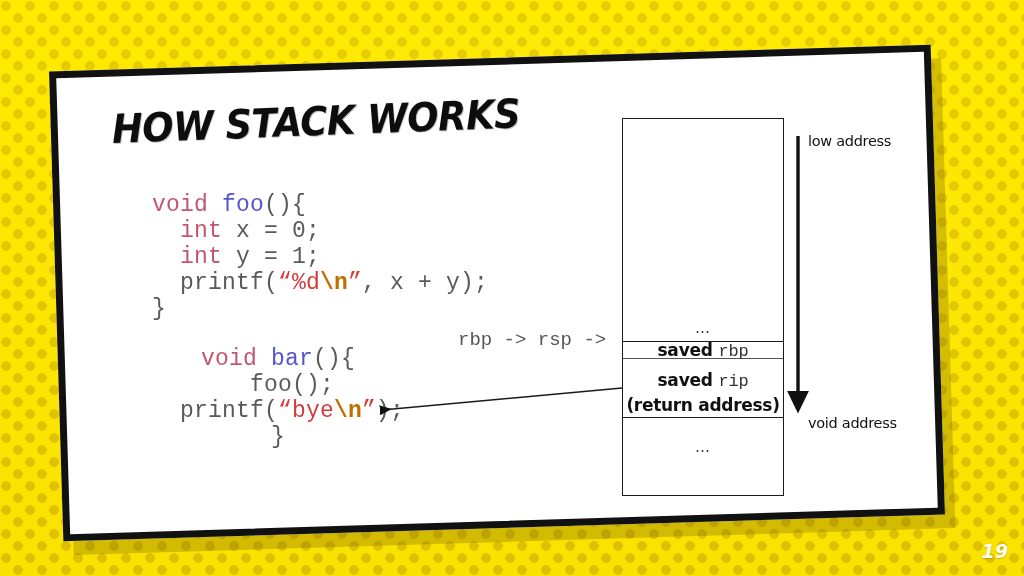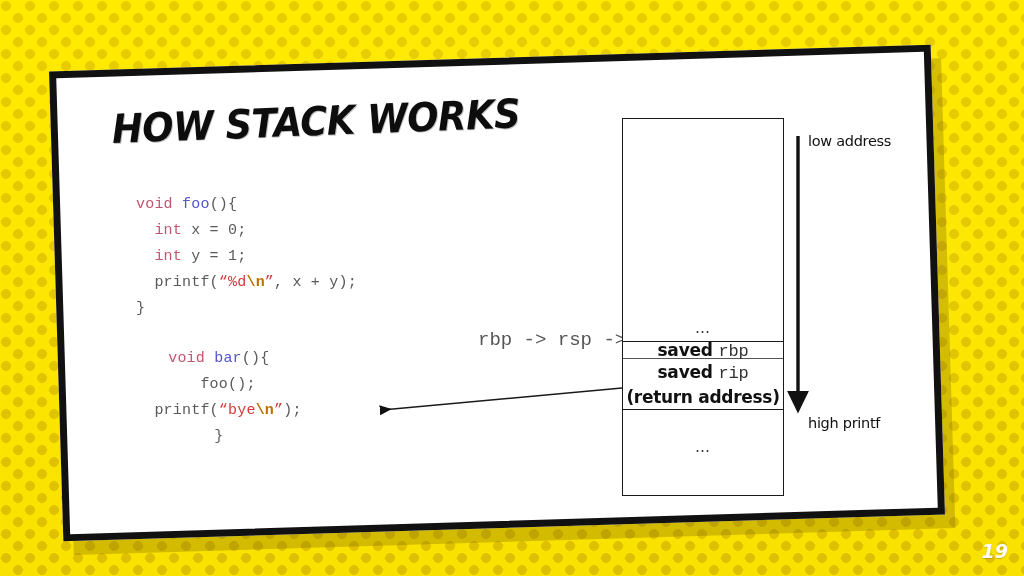--- a/index.html
+++ b/index.html
@@ -85,25 +85,26 @@
     transform: rotate(-2.2deg) scaleX(0.92);
     transform-origin: left center;
     white-space: nowrap;
     text-shadow: 1px 1px 0 rgba(0,0,0,0.25);
   }
 
   
   .code-block {
     position: absolute;
     font-family: "Liberation Mono", "DejaVu Sans Mono", monospace;
-    font-size: 15px;
+    font-size: 23px;
     line-height: 26px;
     color: #555555;
     white-space: pre;
     letter-spacing: 0.2px;
+    margin-left: 16px;
   }
   #code-foo { left: 136px; top: 192px; }
   #code-bar { left: 136px; top: 346px; text-align: center; }
 
   .t-kw      { color: #c2556f; }
   .t-fn      { color: #5555cf; }
   .t-str     { color: #d23b3b; }
   .t-esc     { color: #c07000; font-weight: bold; }
   .t-plain   { color: #5a5a5a; }
 
@@ -128,21 +129,20 @@
 
   
   #ptr-label {
     position: absolute;
     left: 458px;
     top: 329px;
     font-family: "Liberation Mono", "DejaVu Sans Mono", monospace;
     font-size: 19px;
     color: #555555;
     white-space: pre;
-    margin-left: 20px;
   }
 
   
   #stack {
     position: absolute;
     left: 622px;
     top: 118px;
     width: 162px;
     height: 378px;
     border: 1.6px solid #1a1a1a;
@@ -157,21 +157,21 @@
     display: flex;
     flex-direction: column;
     align-items: center;
     justify-content: center;
     text-align: center;
     font-family: "DejaVu Sans", sans-serif;
     color: #111111;
   }
   #cell-top     { top: 0;     height: 222px; }
   #cell-rbp     { top: 222px; height: 18px;  border-top: 1.6px solid #1a1a1a; border-bottom: 1.6px solid #555555; }
-  #cell-rip     { top: 240px; height: 51px;  border-bottom: 1.6px solid #1a1a1a; }
+  #cell-rip     { top: 248px; height: 51px;  border-bottom: 1.6px solid #1a1a1a; }
   #cell-bottom  { top: 303px; height: 72px;  }
 
   .ell {
     font-family: "DejaVu Sans", sans-serif;
     font-size: 15px;
     color: #333333;
     letter-spacing: 1px;
   }
   #cell-top .ell   { position: absolute; bottom: 4px; left: 0; width: 100%; }
   #cell-bottom .ell{ position: absolute; top: 16px; left: 0; width: 100%; }
@@ -272,21 +272,21 @@
 
     <svg id="addr-arrow" width="30" height="290" viewBox="0 0 30 290">
       <defs>
         <marker id="ahead" markerWidth="7" markerHeight="7" refX="3.2" refY="3.2" orient="auto">
           <path d="M0,0 L6.6,3.2 L0,6.4 z" fill="#111111"></path>
         </marker>
       </defs>
       <line x1="12" y1="6" x2="12" y2="272" stroke="#111111" stroke-width="3.4" marker-end="url(#ahead)"></line>
     </svg>
     <div class="addr-label" id="label-low">low address</div>
-    <div class="addr-label" id="label-high">high printf</div>
+    <div class="addr-label" id="label-high">void address</div>
 
     <svg id="conn-arrow" width="260" height="44" viewBox="0 0 260 44">
       <defs>
         <marker id="ahead2" markerWidth="8" markerHeight="8" refX="6.5" refY="3.4" orient="auto">
           <path d="M8,0 L0,3.4 L8,6.8 z" fill="#111111"></path>
         </marker>
       </defs>
       <line x1="252" y1="10" x2="12" y2="32" stroke="#1a1a1a" stroke-width="1.5" marker-end="url(#ahead2)"></line>
     </svg>
 

